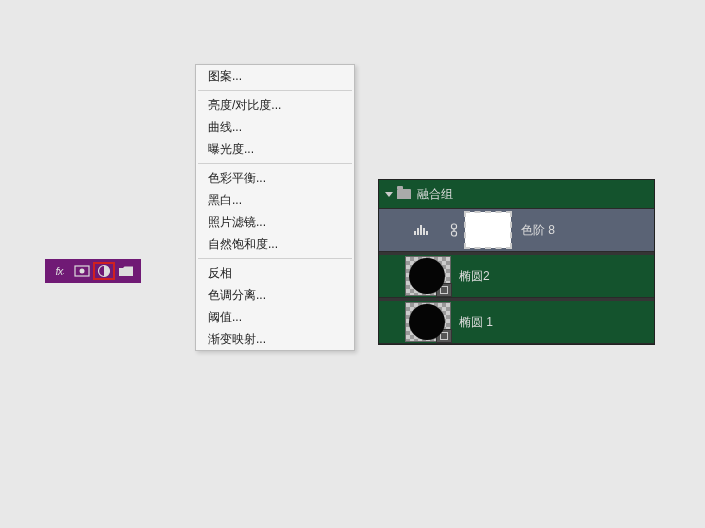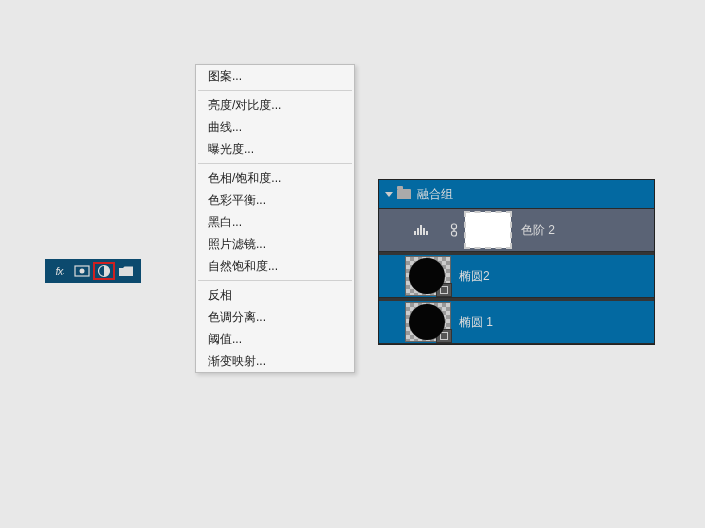--- a/index.html
+++ b/index.html
@@ -11,21 +11,21 @@
   font-size: 12px;
   position: relative;
   overflow: hidden;
 }
 
 
 .toolbar {
   position: absolute;
   left: 45px;
   top: 259px;
-  background: #0c4a6e;
+  background: #701a75;
   display: flex;
   align-items: center;
   padding: 3px 4px;
   gap: 0;
 }
 .tool-btn {
   width: 22px;
   height: 18px;
   display: flex;
   align-items: center;
@@ -64,21 +64,21 @@
   background: #d0d0d0;
   margin: 3px 2px;
 }
 
 
 .layers-panel {
   position: absolute;
   left: 378px;
   top: 179px;
   width: 275px;
-  background: #0369a1;
+  background: #14532d;
   color: #d8d8d8;
   border: 1px solid #222;
 }
 .layer-row {
   display: flex;
   align-items: center;
   border-bottom: 1px solid #2a2a2a;
   min-height: 42px;
   font-size: 12px;
 }
@@ -213,21 +213,20 @@
   </div>
 </div>
 
 <div class="context-menu">
   <div class="menu-item">图案...</div>
   <div class="menu-sep"></div>
   <div class="menu-item">亮度/对比度...</div>
   <div class="menu-item">曲线...</div>
   <div class="menu-item">曝光度...</div>
   <div class="menu-sep"></div>
-  <div class="menu-item">色相/饱和度...</div>
   <div class="menu-item">色彩平衡...</div>
   <div class="menu-item">黑白...</div>
   <div class="menu-item">照片滤镜...</div>
   <div class="menu-item">自然饱和度...</div>
   <div class="menu-sep"></div>
   <div class="menu-item">反相</div>
   <div class="menu-item">色调分离...</div>
   <div class="menu-item">阈值...</div>
   <div class="menu-item">渐变映射...</div>
 </div>
@@ -251,21 +250,21 @@
       </svg>
     </div>
     <div class="link-icon">
       <svg width="8" height="14" viewBox="0 0 8 14">
           <rect x="1.5" y="1" width="5" height="5" rx="2" fill="none" stroke="#ddd" stroke-width="1.2"></rect>
           <rect x="1.5" y="8" width="5" height="5" rx="2" fill="none" stroke="#ddd" stroke-width="1.2"></rect>
           <line x1="4" y1="5" x2="4" y2="9" stroke="#ddd" stroke-width="1.2"></line>
         </svg>
     </div>
     <div class="mask-thumb"></div>
-    <span class="layer-label">色阶 2</span>
+    <span class="layer-label">色阶 8</span>
   </div>
 
   <div class="sep-strip"></div>
 
   <div class="layer-row shape-row">
     <div class="indent"></div>
     <div class="shape-thumb">
       <div class="vshape-badge"></div>
     </div>
     <span class="layer-label">椭圆2</span>

